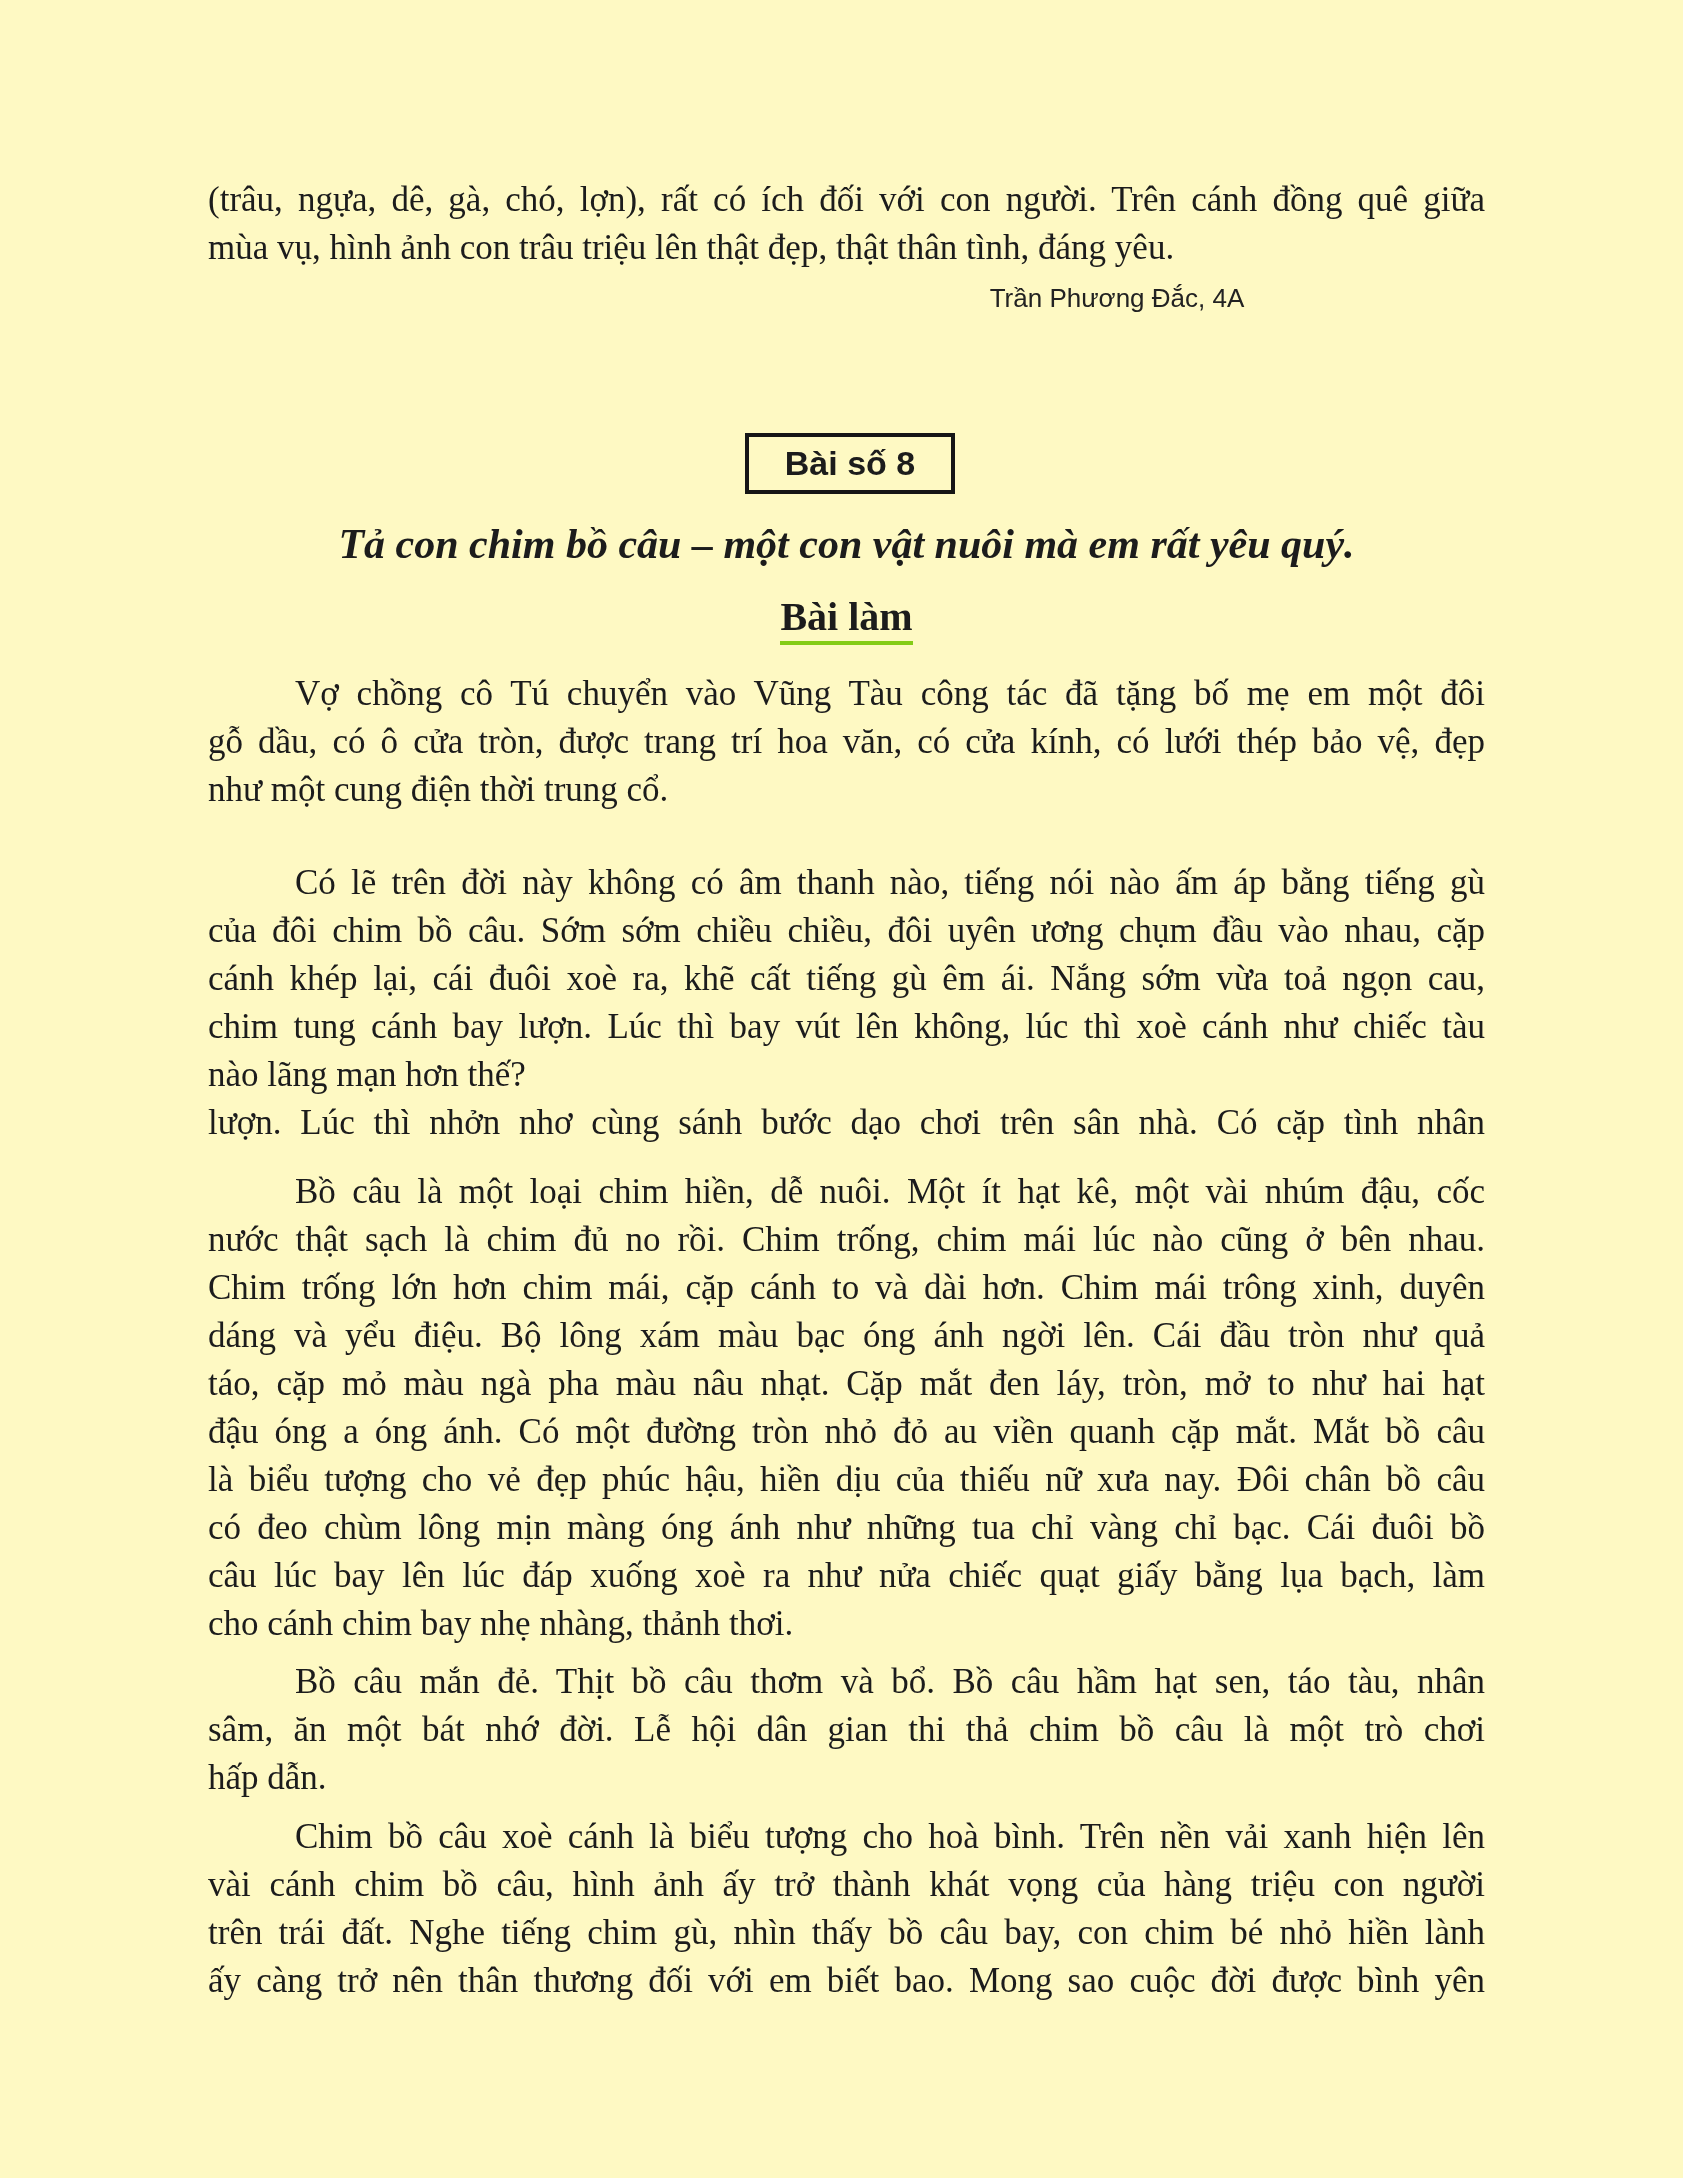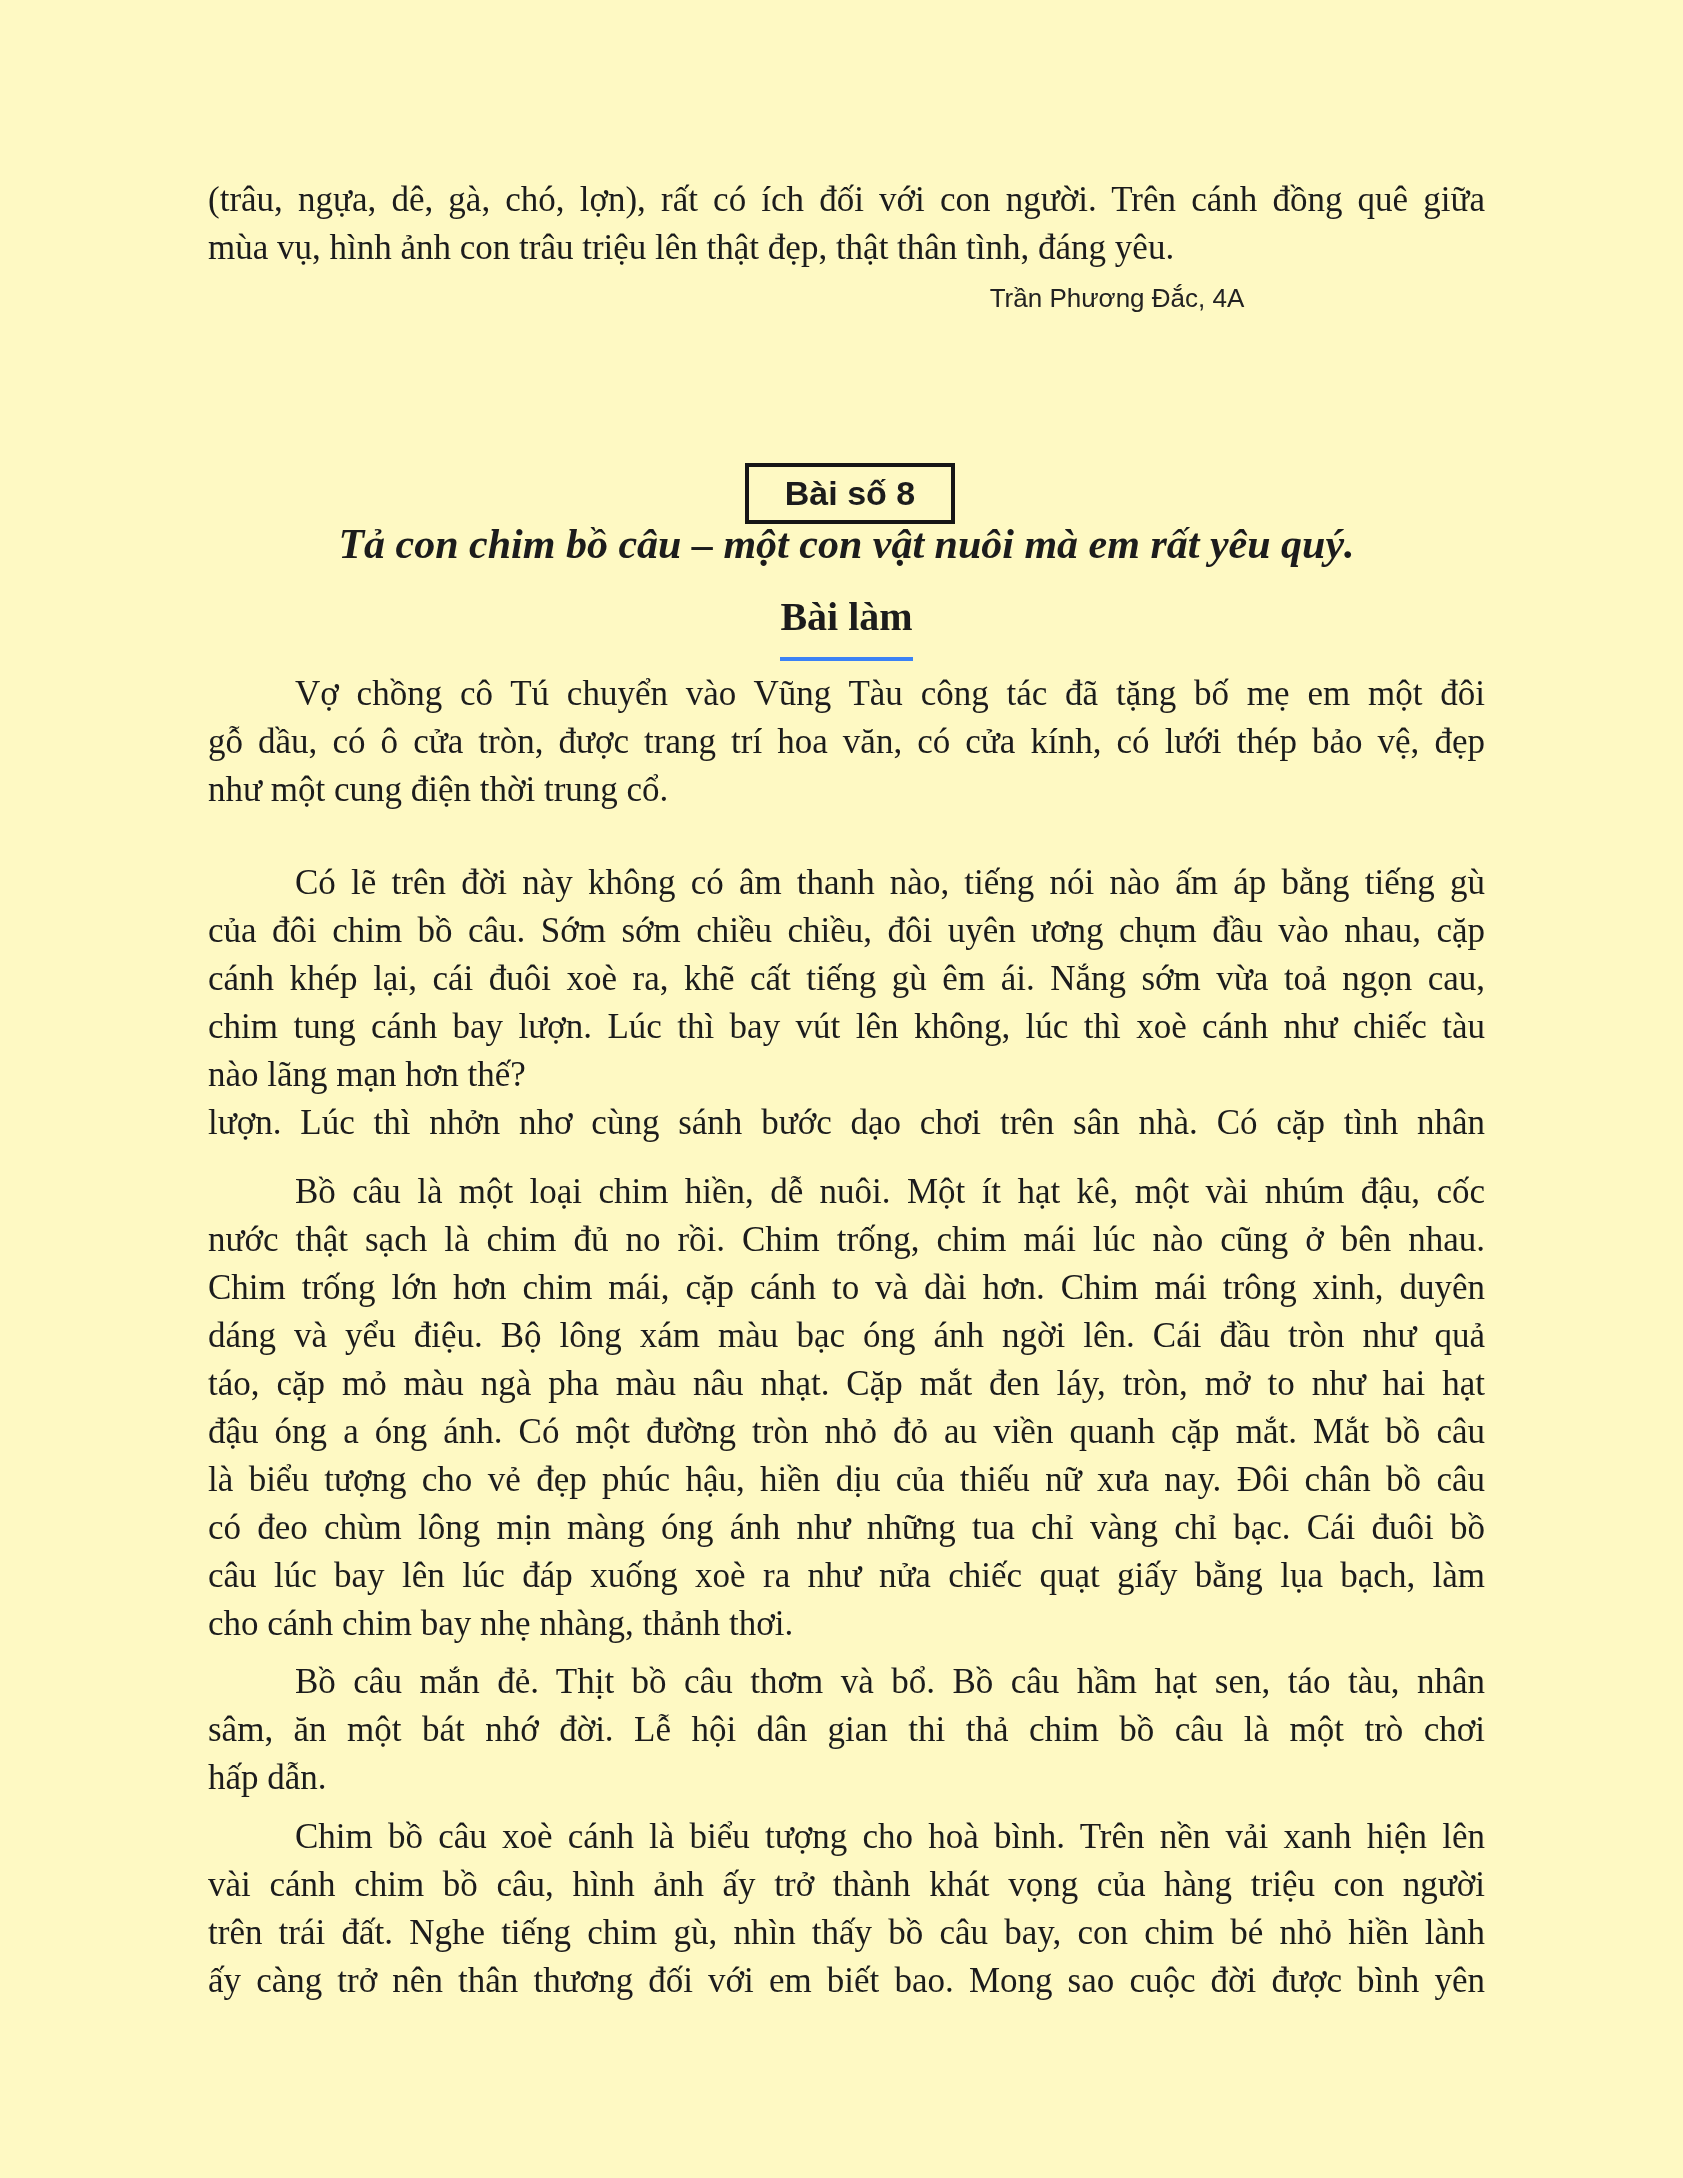--- a/index.html
+++ b/index.html
@@ -29,37 +29,37 @@
     font-size:26px; line-height:40px; color:#222;
   }
   .attr .school { font-style:italic; }
   .badge {
     position:absolute; left:745px; top:433px;
     width:210px; height:61px;
     border:4px solid #161616;
     box-sizing:border-box;
     display:flex; align-items:center; justify-content:center;
     font-family:"Liberation Sans", sans-serif;
-    font-weight:bold; font-size:34px; color:#1c1c1c;margin-top:30px;
+    font-weight:bold; font-size:34px; color:#1c1c1c;
   }
   .essay-title {
     position:absolute; left:208px; top:519px; width:1277px;
     text-align:center;
     font-weight:bold; font-style:italic;
     font-size:42px; line-height:50px;
   }
   .section-heading {
     position:absolute; left:208px; top:593px; width:1277px;
     text-align:center;
     font-weight:bold; font-size:40px; line-height:48px;
   }
   .section-heading .ul {
     display:inline-block;
-    border-bottom:4px solid #3b82f6;
-    padding-bottom:16px;
+    border-bottom:4px solid #84cc16;
+    padding-bottom:0;
   }
   .page-number {
     position:absolute; left:208px; top:2025px; width:1277px;
     text-align:center; font-size:38px; line-height:48px;
   }
 </style>
 </head>
 <body>
 
 <div class="page">

